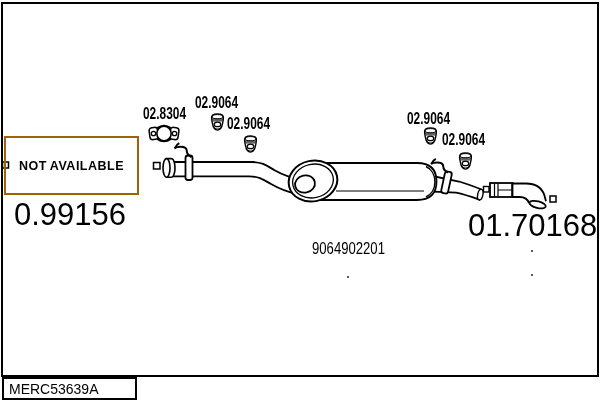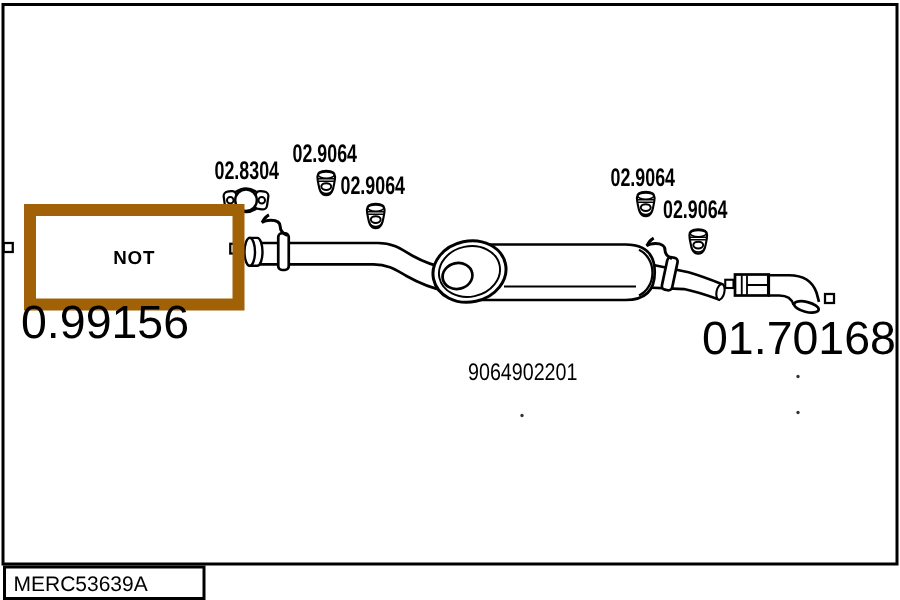--- a/index.html
+++ b/index.html
@@ -3,21 +3,21 @@
 <meta charset="utf-8">
 <style>
   html,body{margin:0;padding:0;background:#fff;}
   #stage{position:relative;width:600px;height:400px;background:#ffffff;overflow:hidden;
          font-family:"Liberation Sans", sans-serif;color:#000;}
   .frame{position:absolute;left:1px;top:2px;width:594px;height:371px;border:2px solid #000;}
   .abs{position:absolute;line-height:1;white-space:nowrap;}
   .bignum{font-size:31px;font-weight:normal;letter-spacing:0px;}
   .smalllabel{font-size:17px;font-weight:bold;transform:scaleX(0.70);transform-origin:0 0;}
   .oenum{font-size:16px;font-weight:normal;transform:scaleX(0.82);transform-origin:0 0;}
-  .na-box{position:absolute;left:16px;top:136px;width:131px;height:55px;border:8px solid #a16207;
+  .na-box{position:absolute;left:4px;top:136px;width:131px;height:55px;border:2px solid #a16207;
           display:flex;flex-direction:row;align-items:center;justify-content:center;gap:3px;}
   .na-box span{font-size:12.5px;font-weight:bold;letter-spacing:0.5px;}
   .code-box{position:absolute;left:2px;top:377px;width:126px;height:19px;border:2px solid #000;
             display:flex;align-items:center;padding-left:5px;}
   .code-box span{font-size:14px;}
   svg{position:absolute;left:0;top:0;}
   svg *{vector-effect:none;}
 </style>
 </head>
 <body>
@@ -109,20 +109,21 @@
 
     <g fill="#333">
       <circle cx="348" cy="277" r="1.1"></circle>
       <circle cx="532" cy="251" r="1.1"></circle>
       <circle cx="532" cy="275" r="1.1"></circle>
     </g>
   </svg>
 
   <div class="na-box">
     <span>NOT</span>
+    <span>AVAILABLE</span>
   </div>
 
   <div class="abs bignum" style="left:14px;top:199px;">0.99156</div>
   <div class="abs oenum" style="left:312px;top:241px;">9064902201</div>
   <div class="abs bignum" style="left:468px;top:210px;">01.70168</div>
 
   <div class="abs smalllabel" style="left:143px;top:105px;">02.8304</div>
   <div class="abs smalllabel" style="left:195px;top:94px;">02.9064</div>
   <div class="abs smalllabel" style="left:227px;top:115px;">02.9064</div>
   <div class="abs smalllabel" style="left:407px;top:110px;">02.9064</div>

